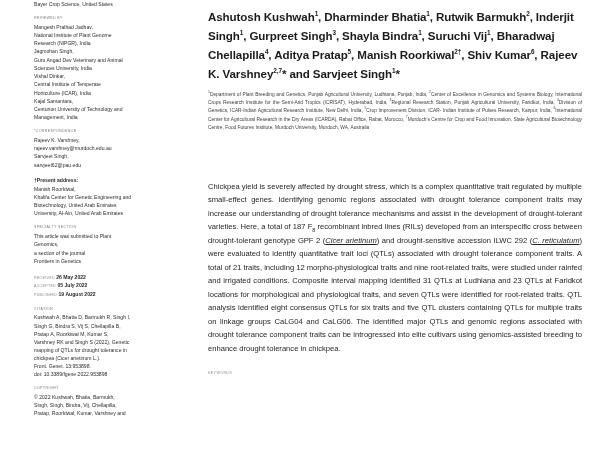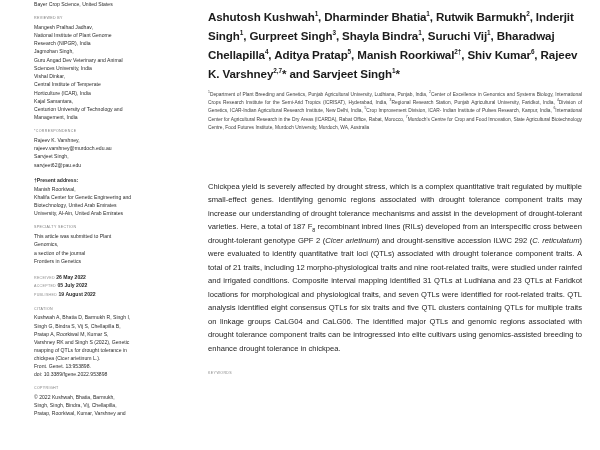--- a/index.html
+++ b/index.html
@@ -99,21 +99,21 @@
     line-height: 0;
   }
 
   .abstract {
     margin-top: 47px;
     font-size: 7.6px;
     line-height: 1.78;
     color: #1e1e1e;
     text-align: justify;
   }
-  .abstract .it { font-style: italic; }
+  .abstract .it { font-style: italic; text-decoration: underline; }
   .abstract sub {
     font-size: 5.4px;
     vertical-align: sub;
     line-height: 0;
   }
   .keywords-head {
     margin-top: 16px;
     font-size: 3.6px;
     letter-spacing: 0.4px;
     color: #8a8a8a;

